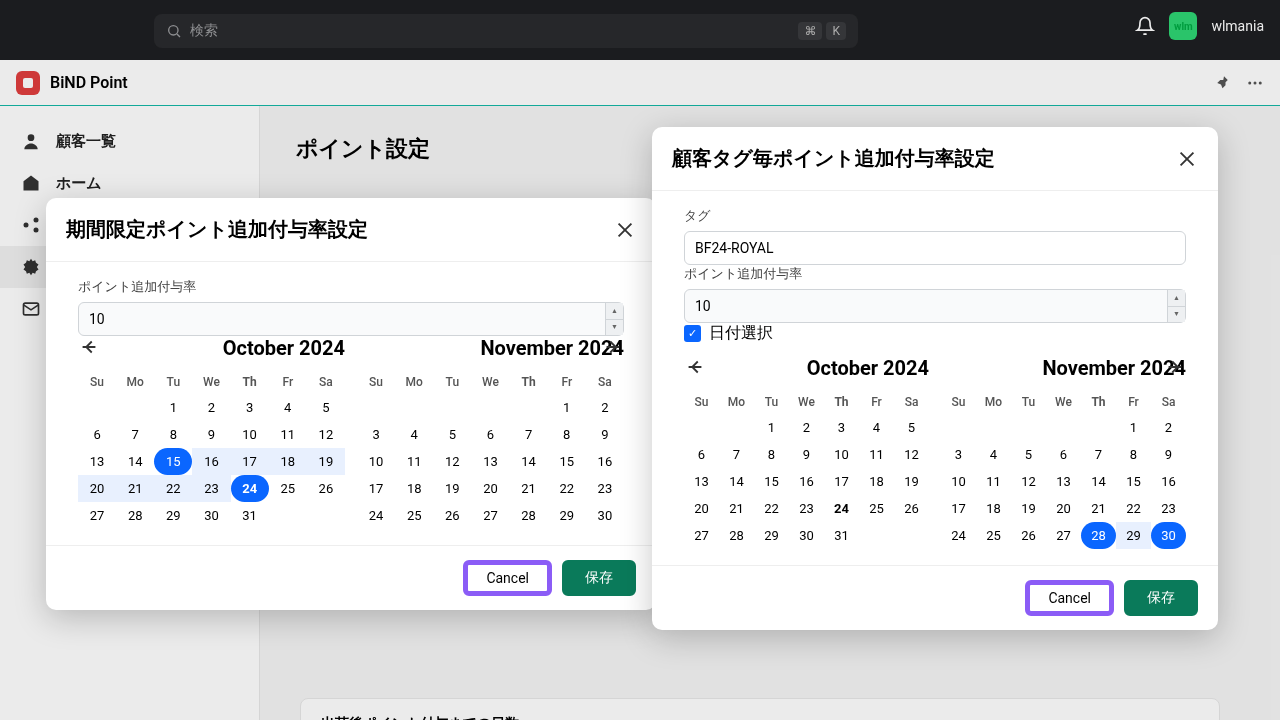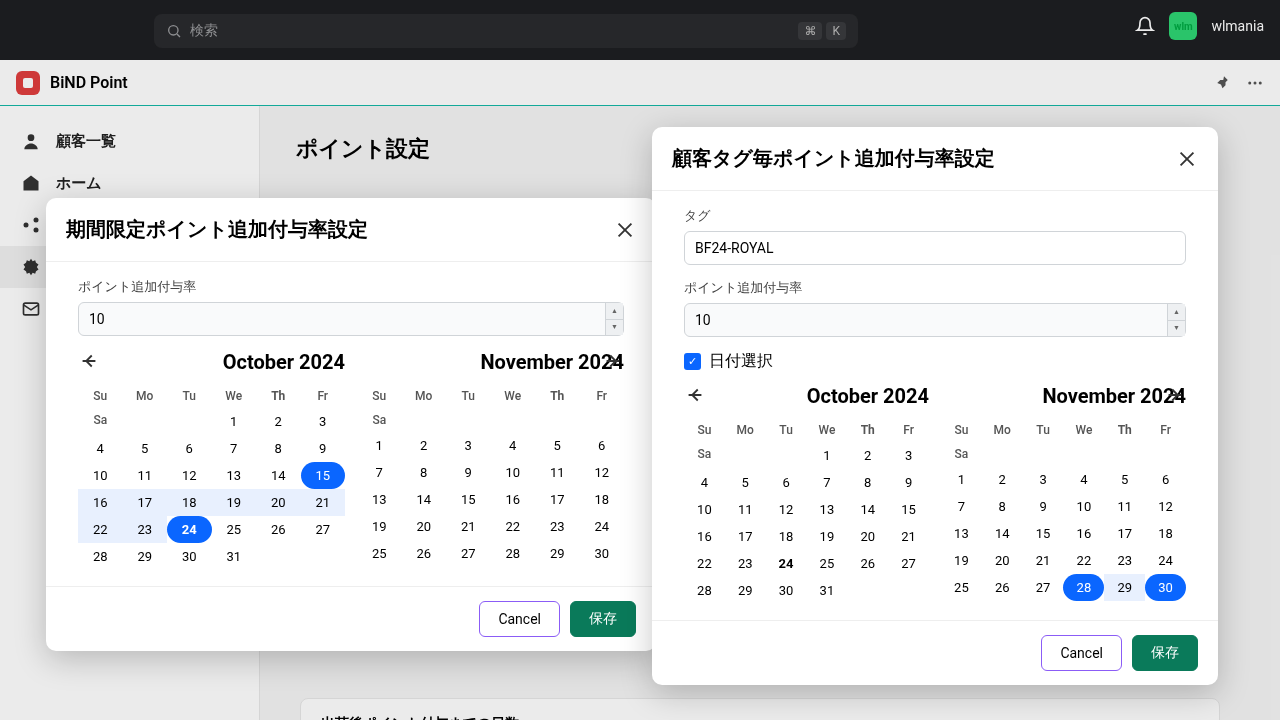--- a/index.html
+++ b/index.html
@@ -29,42 +29,42 @@
 .bottom-card{position:absolute;left:300px;right:60px;bottom:-30px;background:#fff;border:1px solid #e8e8e8;border-radius:8px;padding:16px 20px;font-size:14px;font-weight:600}
 .scrim{position:absolute;inset:0;background:rgba(0,0,0,.08)}
 .modal{position:absolute;background:#fff;border-radius:10px;box-shadow:0 8px 32px rgba(0,0,0,.22)}
 .modal1{left:46px;top:198px;width:610px}
 .modal2{left:652px;top:127px;width:566px}
 .m-head{padding:18px 20px;display:flex;justify-content:space-between;align-items:center;border-bottom:1px solid #eee}
 .m-title{font-size:20px;font-weight:700}
 .m-close{width:22px;height:22px;cursor:pointer}
 .m-body{padding:16px 32px}
 .lbl{font-size:13px;color:#444;margin-bottom:6px}
-.inp-wrap{position:relative;margin-bottom:14px}
+.inp-wrap{position:relative;}
 .inp{width:100%;height:34px;border:1px solid #d0d4d8;border-radius:6px;padding:0 10px;font-size:14px;background:#f9fafb}
 .spin{position:absolute;right:1px;top:1px;bottom:1px;width:18px;display:flex;flex-direction:column;border-left:1px solid #d0d4d8}
 .spin div{flex:1;font-size:7px;display:flex;align-items:center;justify-content:center;color:#666;background:#eef0f2}
 .spin div:first-child{border-bottom:1px solid #d0d4d8}
 .chk-row{display:flex;align-items:center;gap:8px;margin-bottom:12px}
 .chk{width:17px;height:17px;background:#0a66ff;border-radius:3px;display:flex;align-items:center;justify-content:center;color:#fff;font-size:11px}
 .cals{display:flex;gap:12px;position:relative}
 .cal{flex:1}
 .cal-nav{position:absolute;top:0;width:22px;height:22px;cursor:pointer;color:#555}
 .cal-nav.prev{left:0}
 .cal-nav.next{right:0}
 .cal-title{text-align:right;font-weight:700;font-size:20px;margin-bottom:10px}
-.cal-grid{display:grid;grid-template-columns:repeat(6,1fr);gap:0;text-align:center}
+.cal-grid{display:grid;grid-template-columns:repeat(7,1fr);gap:0;text-align:center}
 .cal-grid .hd{font-size:12px;color:#555;padding:5px 0;font-weight:500}
 .cal-grid .d{font-size:13px;padding:6px 0;position:relative;cursor:pointer}
 .cal-grid .d.bold{font-weight:700}
 .cal-grid .d.sel{background:#0a66ff;color:#fff;border-radius:14px}
 .cal-grid .d.sel2{background:#0a66ff;color:#fff;border-radius:14px}
 .cal-grid .d.rng{background:#e8f0fe}
 .m-foot{padding:14px 20px;display:flex;justify-content:flex-end;gap:10px;border-top:1px solid #eee}
-.btn{height:36px;padding:0 18px;border-radius:6px;border:1px solid #8b5cf6;background:#fff;font-size:14px;cursor:pointer}
+.btn{height:36px;padding:0 18px;border-radius:6px;border:5px solid #8b5cf6;background:#fff;font-size:14px;cursor:pointer}
 .btn.primary{background:#0a7a5a;color:#fff;border-color:#0a7a5a}
 </style>
 </head>
 <body>
 
 <div class="topbar">
   <div class="search-wrap">
     <svg viewBox="0 0 24 24" fill="none" stroke="currentColor" stroke-width="2">
         <circle cx="11" cy="11" r="7"></circle>
         <line x1="21" y1="21" x2="16.5" y2="16.5"></line>

